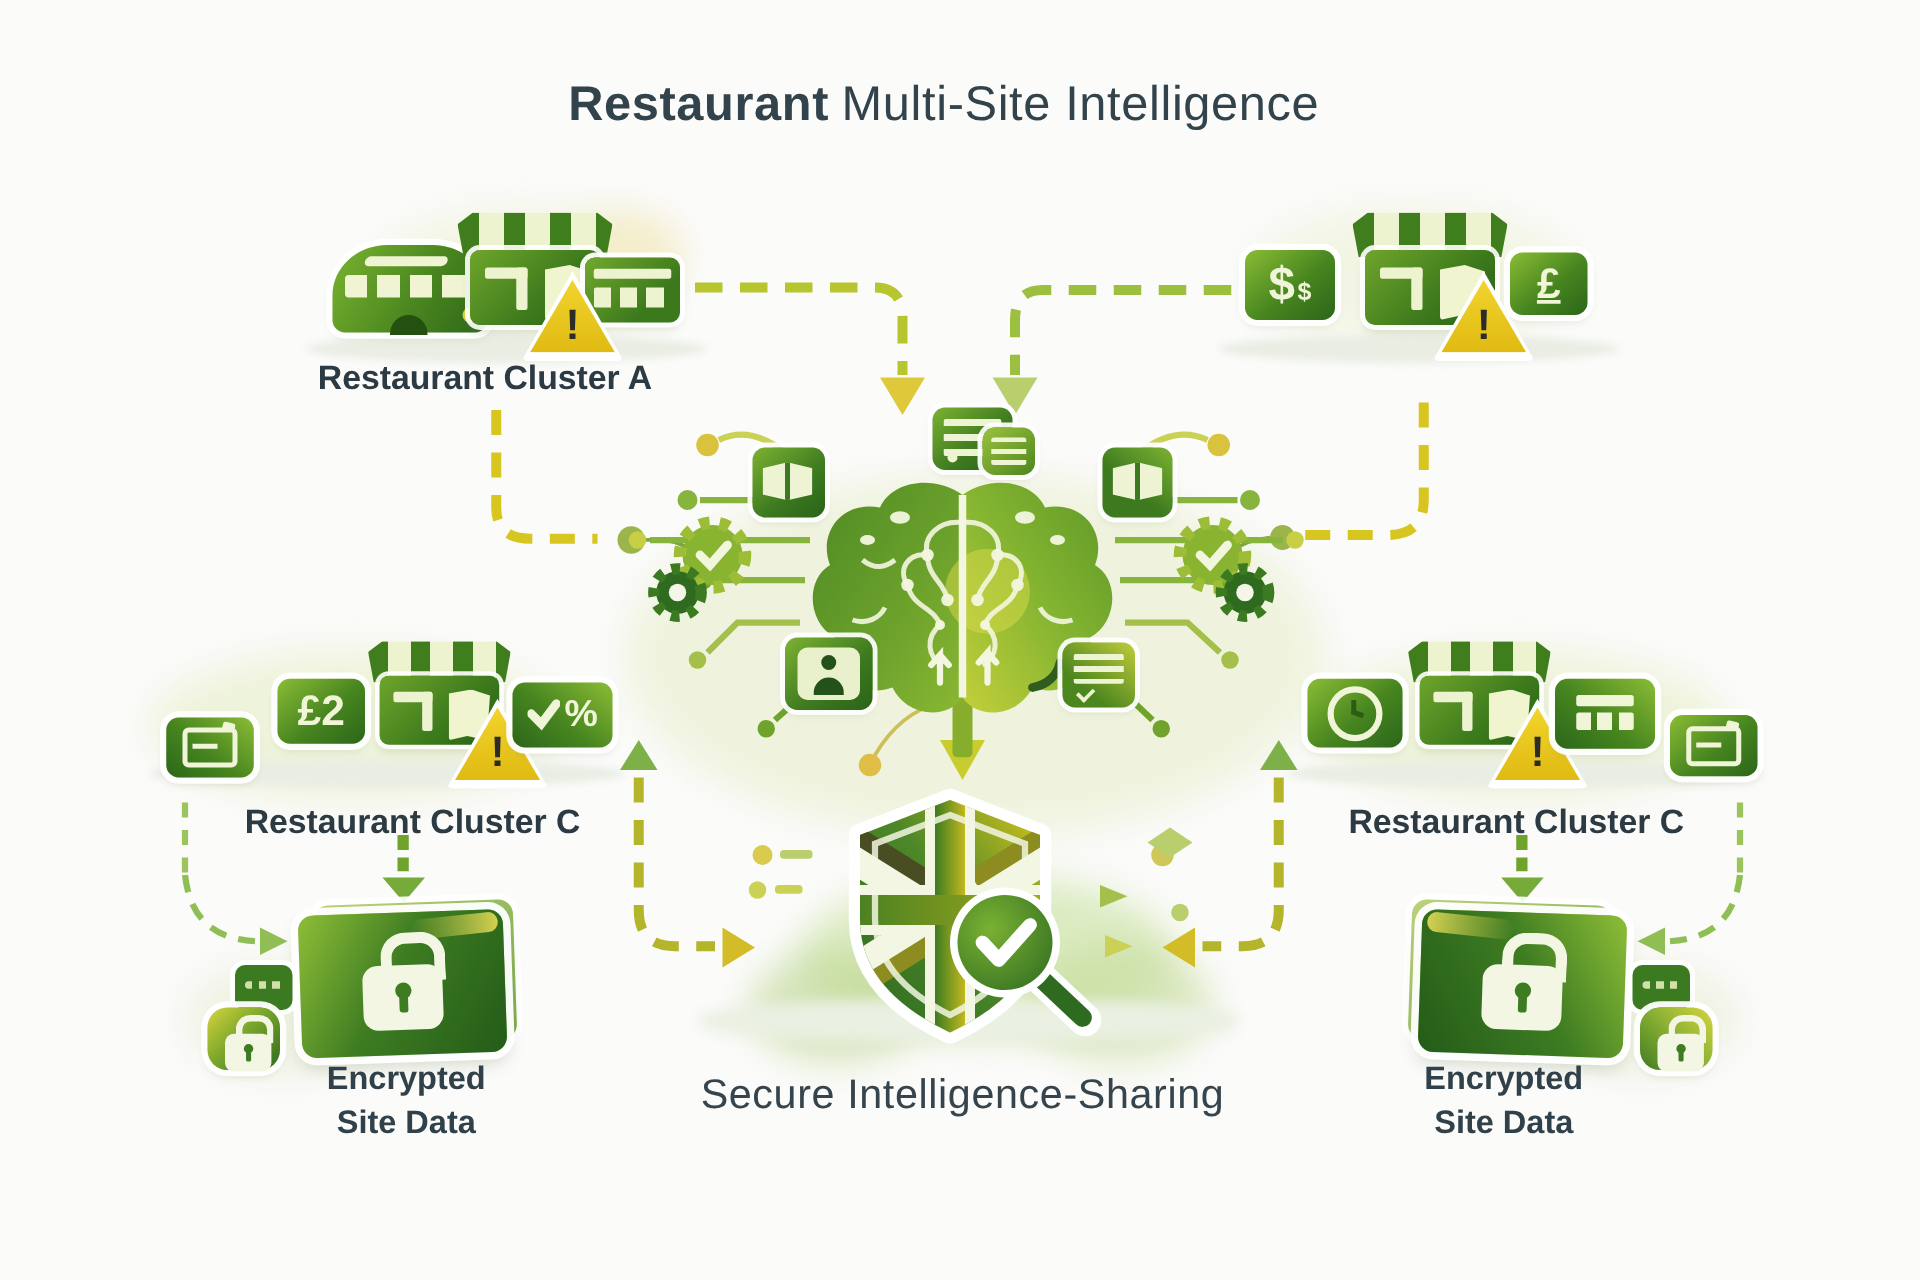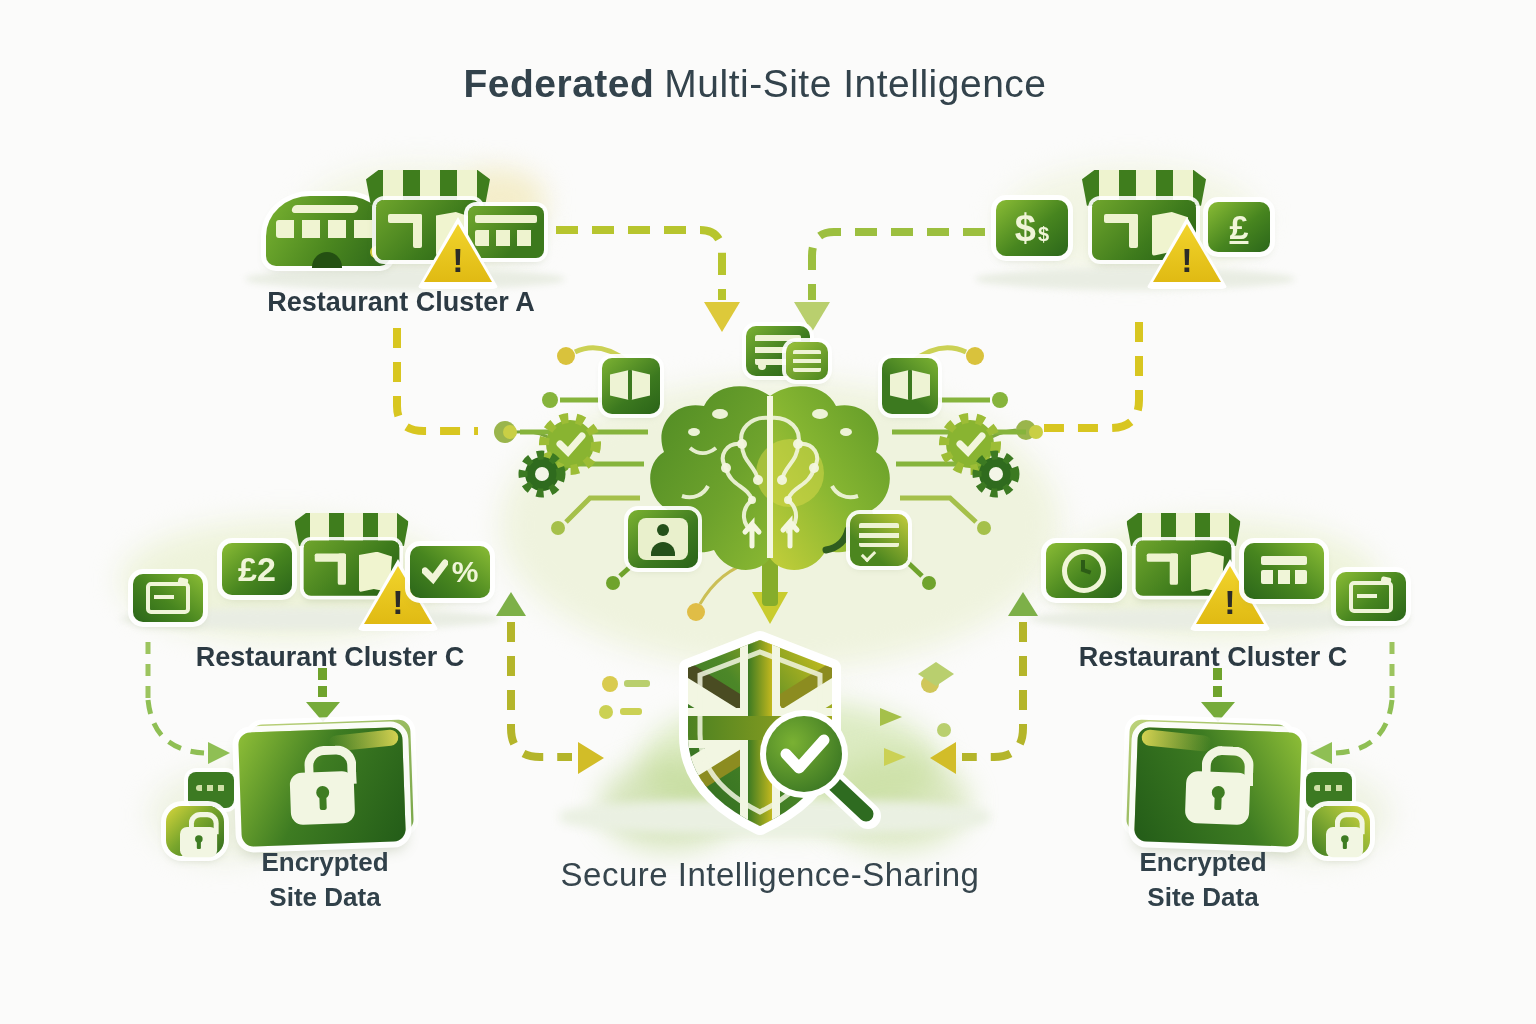--- a/index.html
+++ b/index.html
@@ -121,21 +121,21 @@
   <div class="abs blob" style="left:150px;top:770px;width:150px;height:90px;background:#eef2e2;"></div>
   <div class="abs blob" style="left:1240px;top:770px;width:150px;height:90px;background:#eef2e2;"></div>
 
   <div class="abs" style="left:245px;top:268px;width:320px;height:22px;border-radius:50%;background:#e9ede3;filter:blur(3px);"></div>
   <div class="abs" style="left:975px;top:268px;width:320px;height:22px;border-radius:50%;background:#e9ede3;filter:blur(3px);"></div>
   <div class="abs" style="left:120px;top:608px;width:380px;height:22px;border-radius:50%;background:#e9ede3;filter:blur(3px);"></div>
   <div class="abs" style="left:1030px;top:608px;width:380px;height:22px;border-radius:50%;background:#e9ede3;filter:blur(3px);"></div>
   <div class="abs" style="left:560px;top:800px;width:430px;height:34px;border-radius:40%;background:#eaf0e2;filter:blur(5px);"></div>
 
   <div class="abs title">
-    <span class="lead">Federated</span><span>Multi-Site Intelligence</span>
+    <span class="lead">Restaurant</span><span>Multi-Site Intelligence</span>
   </div>
 
   <svg class="abs" style="left:0;top:0;" width="1536" height="1024" viewBox="0 0 1536 1024" fill="none">
 
     <g>
       <path d="M556 230 H700 Q722 230 722 254 V300" stroke="#b7c52e" stroke-width="8" stroke-dasharray="22 14"></path>
       <polygon points="704,302 740,302 722,332" fill="#ddc93a"></polygon>
     </g>
 
     <g>
@@ -257,21 +257,21 @@
   <div class="abs smallb" style="left:468px;top:206px;">
     <div class="bar"></div>
     <div class="wins"></div>
   </div>
   <div class="abs warn" style="left:424px;top:224px;">
     <div class="back"></div>
     <div class="tri">
         <span class="mark">!</span>
       </div>
   </div>
-  <div class="abs cluster-label" style="left:191px;top:287px;">Restaurant Cluster A</div>
+  <div class="abs cluster-label" style="left:178px;top:287px;">Restaurant Cluster A</div>
 
   <div class="abs tile" style="left:996px;top:200px;width:72px;height:56px;">
     <span class="glyph" style="font-size:38px;">$</span>
     <span class="glyph" style="font-size:20px;margin-left:2px;margin-top:12px;">$</span>
   </div>
   <div class="abs store" style="left:1088px;top:170px;">
     <div class="awning"></div>
     <div class="body"></div>
     <div class="sign"></div>
     <div class="sign2"></div>

